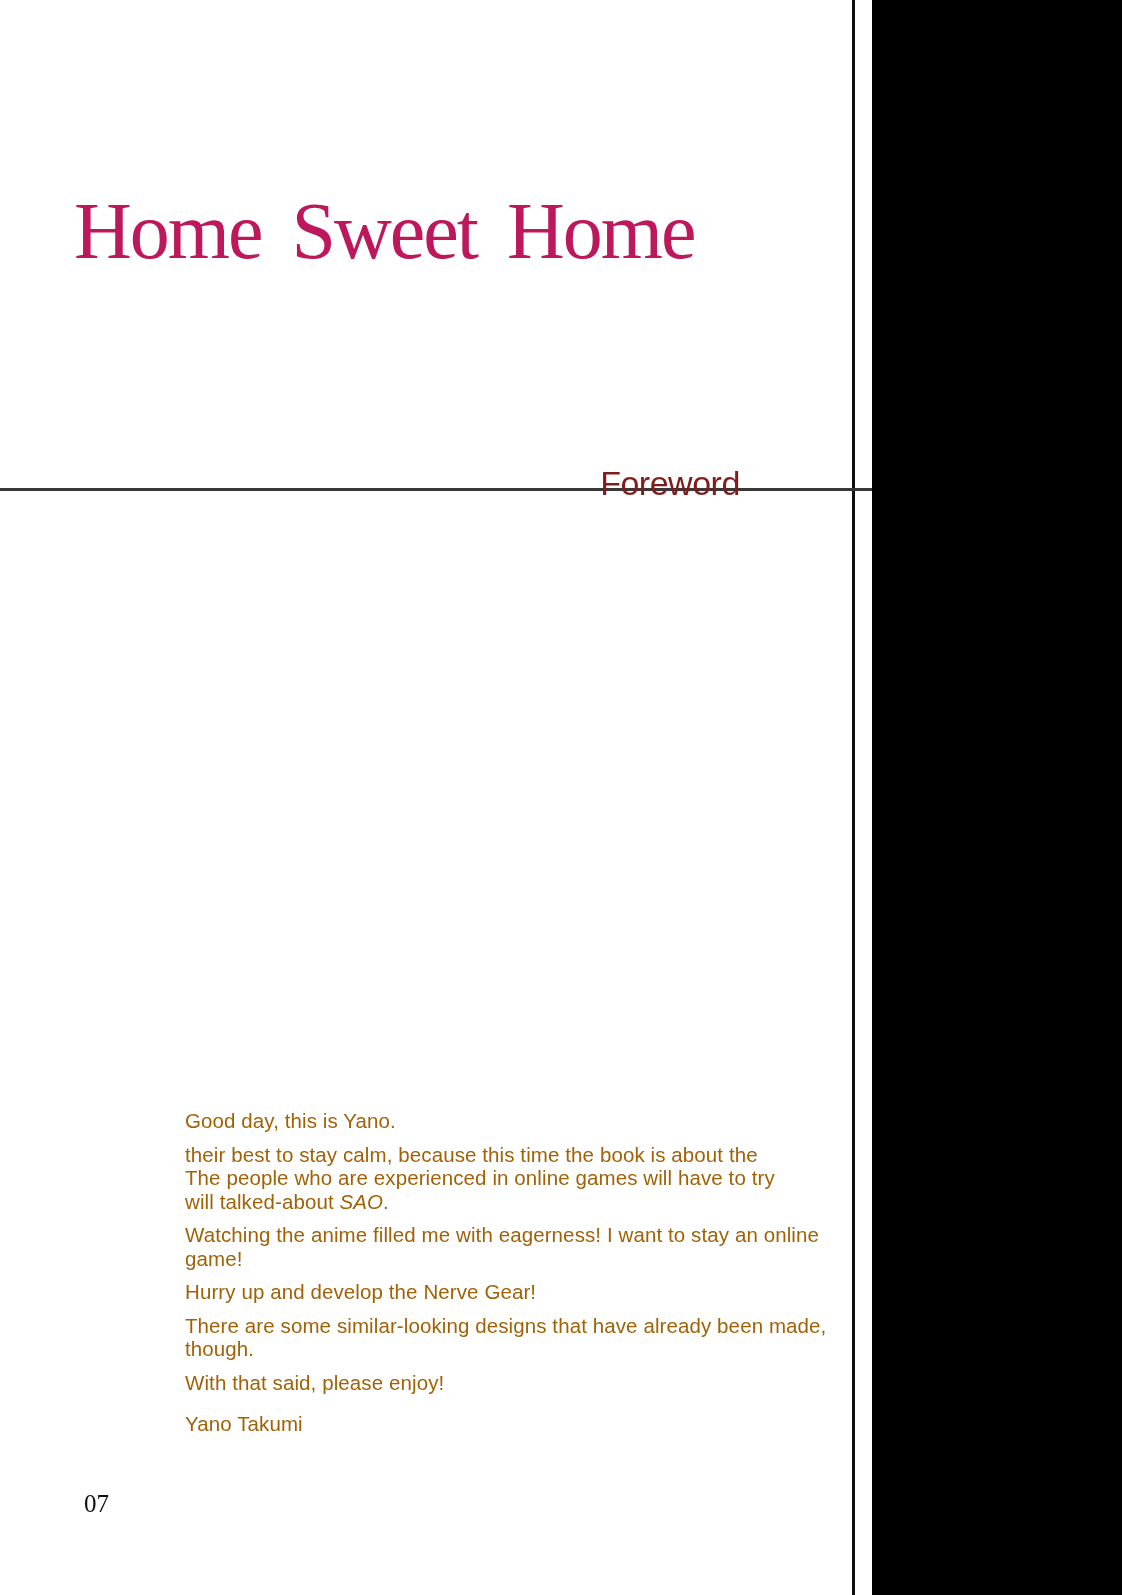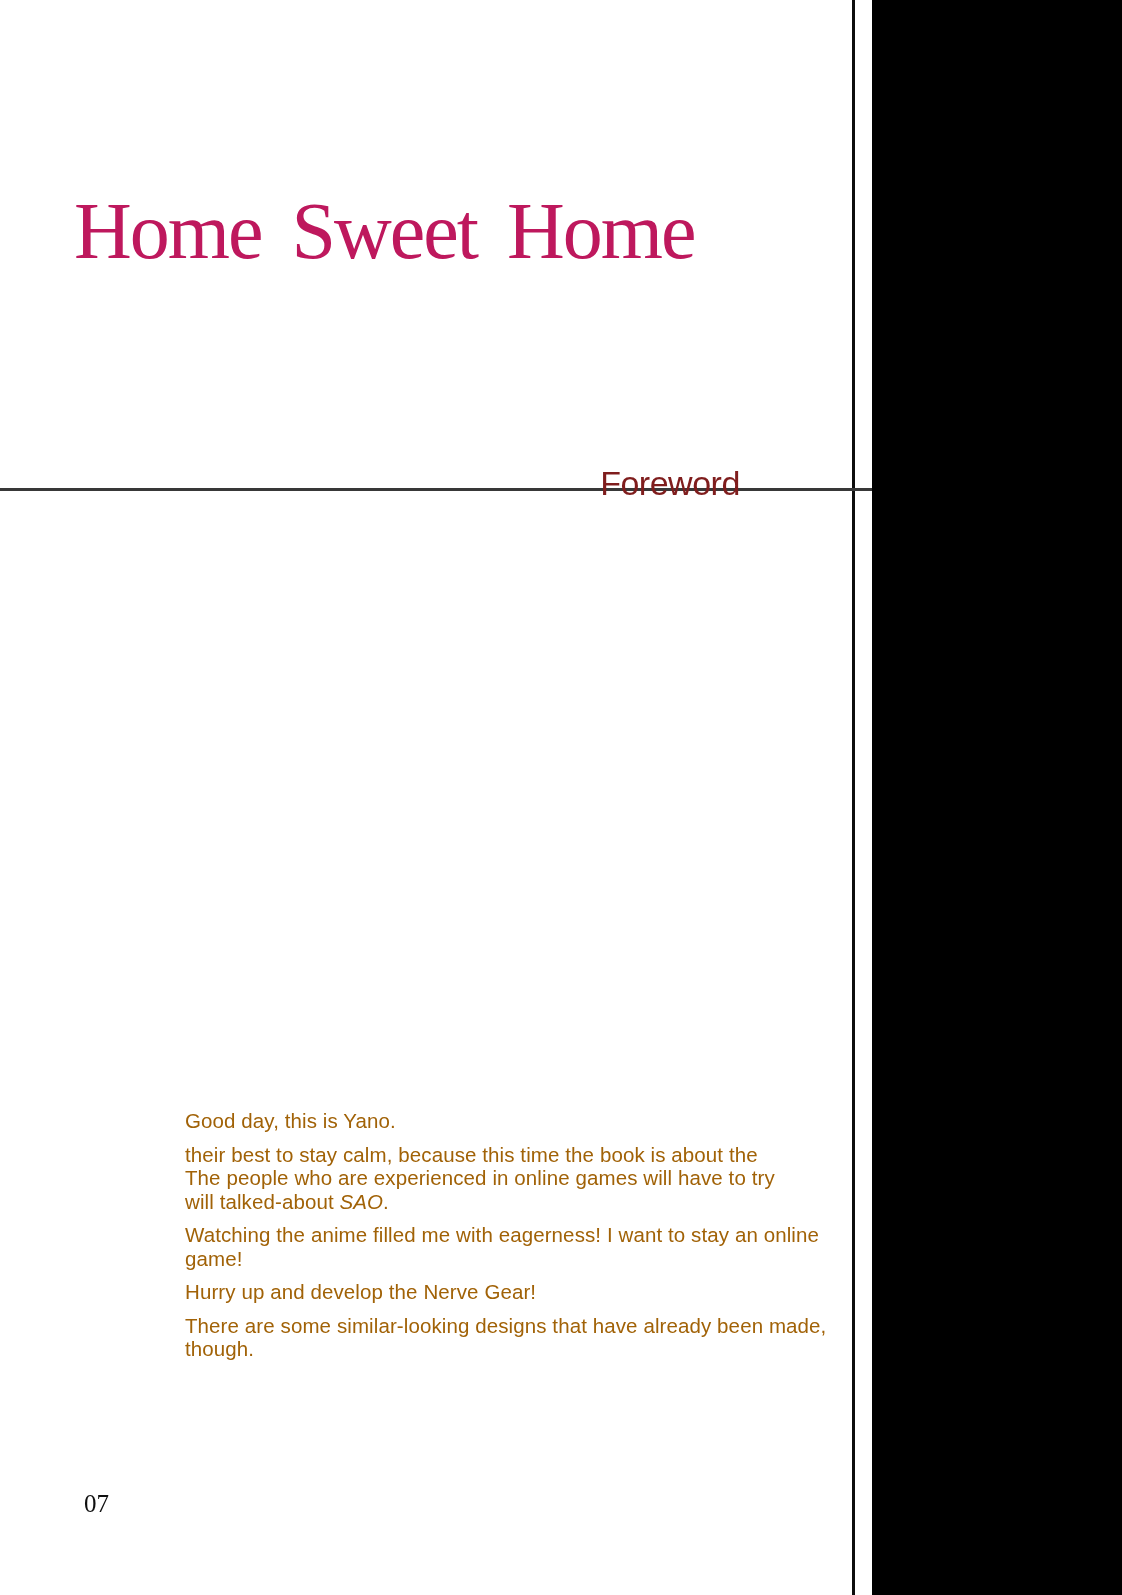--- a/index.html
+++ b/index.html
@@ -131,18 +131,22 @@
 
     <div class="paragraph">
       <div class="text-line">Hurry up and develop the Nerve Gear!</div>
     </div>
 
     <div class="paragraph">
       <div class="text-line">There are some similar-looking designs that have already been made,</div>
       <div class="text-line">though.</div>
     </div>
 
+    <div class="paragraph">
+      <div class="text-line">With that said, please enjoy!</div>
+    </div>
 
+    <div class="signature">Yano Takumi</div>
   </div>
 
   <div class="page-number">07</div>
 
 </div>
 
 </body></html>

